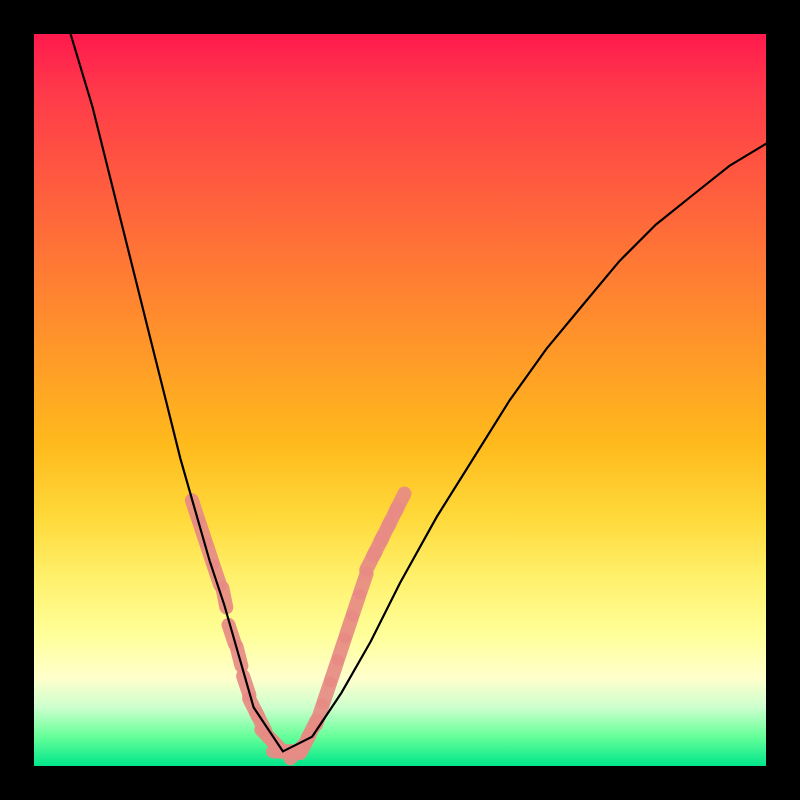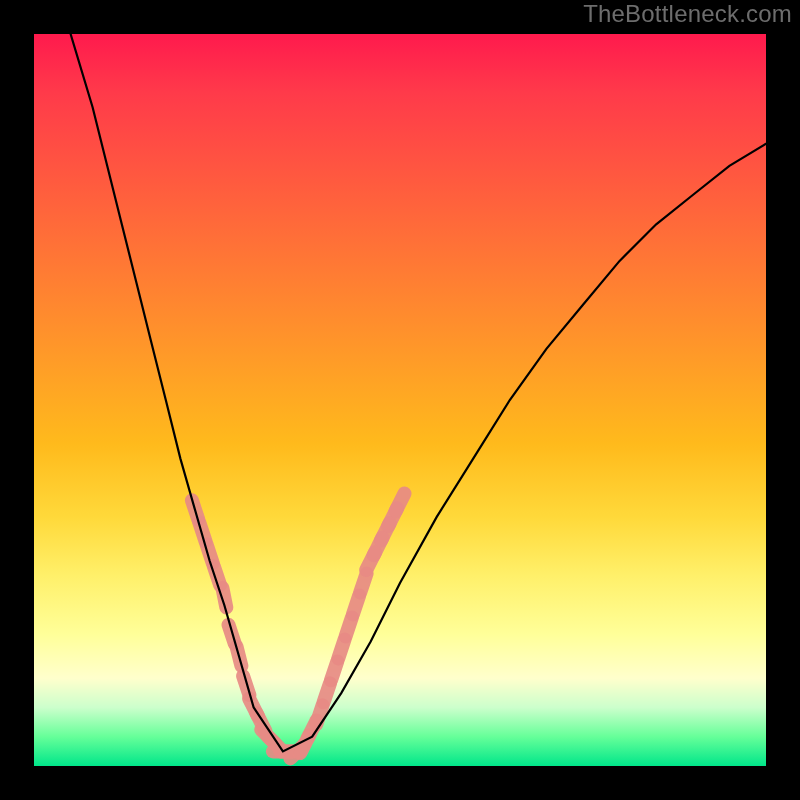--- a/index.html
+++ b/index.html
@@ -96,14 +96,13 @@
           <line x1="326.2" y1="558.5" x2="332.6" y2="539.5" stroke="#e88b85" stroke-width="14" stroke-linecap="round" opacity="0.92"></line>
           <line x1="332.2" y1="536.0" x2="341.2" y2="518.1" stroke="#e88b85" stroke-width="14" stroke-linecap="round" opacity="0.92"></line>
           <line x1="339.6" y1="521.3" x2="348.5" y2="503.5" stroke="#e88b85" stroke-width="14" stroke-linecap="round" opacity="0.92"></line>
           <line x1="346.9" y1="506.7" x2="355.8" y2="488.8" stroke="#e88b85" stroke-width="14" stroke-linecap="round" opacity="0.92"></line>
           <line x1="354.2" y1="492.1" x2="363.2" y2="474.2" stroke="#e88b85" stroke-width="14" stroke-linecap="round" opacity="0.92"></line>
           <line x1="370.5" y1="459.5" x2="361.5" y2="477.4" stroke="#e88b85" stroke-width="14" stroke-linecap="round" opacity="0.92"></line>
         </g>
       <path id="curve-path" class="curve" d="M36.6 0.0 L58.6 73.2 L73.2 131.8 L87.8 190.3 L102.5 248.9 L117.1 307.4 L131.8 366.0 L146.4 424.6 L161.0 475.8 L175.7 527.0 L190.3 571.0 L205.0 622.2 L219.6 673.4 L248.9 717.4 L278.2 702.7 L307.4 658.8 L336.7 607.6 L366.0 549.0 L402.6 483.1 L439.2 424.6 L475.8 366.0 L512.4 314.8 L549.0 270.8 L585.6 226.9 L622.2 190.3 L658.8 161.0 L695.4 131.8 L732.0 109.8"></path>
     </svg>
   </div>
-  <div class="watermark">TheBottleneck.com</div>
 </div>
 
 </body></html>

